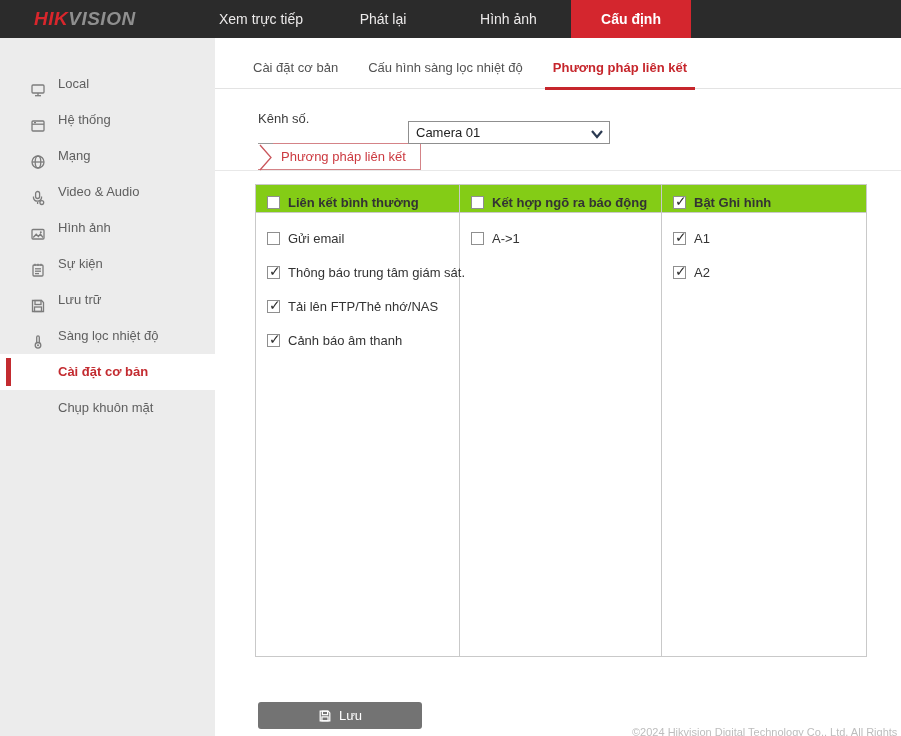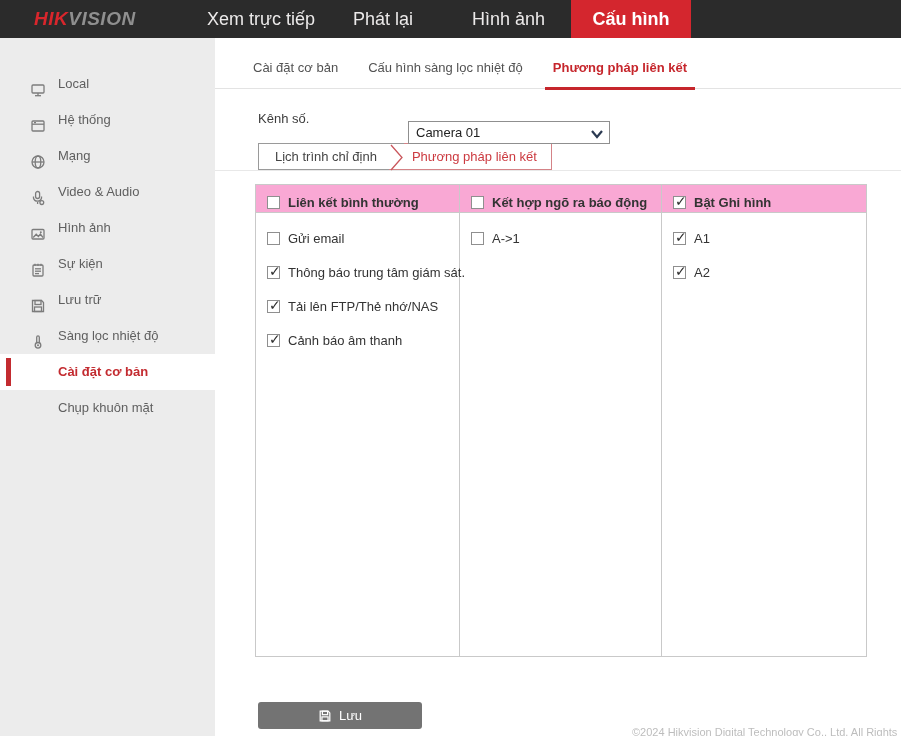--- a/index.html
+++ b/index.html
@@ -10,21 +10,21 @@
   }
 
   
   .topbar { position:absolute; top:0; left:0; width:901px; height:38px; background:#2b2b2b; }
   .logo { position:absolute; left:34px; top:0; height:38px; line-height:38px;
           font-style:italic; font-weight:bold; font-size:19px; letter-spacing:.5px; }
   .logo .hik { color:#d8262c;margin-top:25px; }
   .logo .vision { color:#8f8f8f;margin-top:48px; }
   .topnav { position:absolute; left:202px; top:0; height:38px; display:flex; }
   .topnav-item { height:38px; line-height:38px; text-align:center; color:#eceaea;
-                 font-size:18px; cursor:pointer; }
+                 font-size:14px; cursor:pointer; }
   .topnav-item.w1{width:118px}.topnav-item.w2{width:126px}.topnav-item.w3{width:125px}
   .topnav-item.active { width:120px; background:#d4262e; color:#fff; font-weight:bold; }
 
   
   .sidebar { position:absolute; top:38px; left:0; width:215px; height:698px;
              background:#ececec; padding-top:28px; }
   .side-item { position:relative; height:36px; line-height:36px; padding-left:58px;
                color:#5f5f5f; cursor:pointer; white-space:nowrap; }
   .side-item .ic { position:absolute; left:30px; top:10px; width:16px; height:16px; }
   .side-item.active { background:#fff; color:#c32b30; font-weight:bold; }
@@ -52,21 +52,21 @@
   .subtab-seg1 { border:1px solid #9a9a9a; border-right:none; background:#fff;
                  padding:0 12px 0 16px; color:#444; cursor:pointer; }
   .subtab-arrow { width:15px; height:27px; background:#fff; border-top:1px solid #9a9a9a;
                   border-bottom:1px solid #d48387; position:relative; }
   .subtab-arrow svg { position:absolute; left:1px; top:0; }
   .subtab-seg2 { border:1px solid #d48387; border-left:none; color:#cc3a40;
                  padding:0 14px 0 8px; cursor:pointer; }
 
   
   .tbl { margin:13px 0 0 40px; width:612px; border:1px solid #c9c9c9; }
-  .tbl-head { display:flex; height:28px; background:#f9a8d4; border-bottom:1px solid #c9c9c9; }
+  .tbl-head { display:flex; height:28px; background:#84cc16; border-bottom:1px solid #c9c9c9; }
   .th { display:flex; align-items:center; padding-left:11px; font-weight:bold; color:#2b2b2b; }
   .tbl-body { display:flex; height:443px; }
   .col { padding-top:8px; }
   .c1 { width:204px; border-right:1px solid #c9c9c9; }
   .c2 { width:202px; border-right:1px solid #c9c9c9; }
   .c3 { width:204px; }
   .cb-item { display:flex; align-items:center; height:34px; padding-left:11px;
              color:#333; cursor:pointer; white-space:nowrap; }
   .cb { width:13px; height:13px; border:1px solid #8f8f8f; background:#fff;
         position:relative; flex:none; margin-right:8px; }
@@ -85,21 +85,21 @@
 <body>
 
 <div class="topbar">
   <div class="logo">
     <span class="hik">HIK</span><span class="vision">VISION</span>
   </div>
   <div class="topnav">
     <div class="topnav-item w1">Xem trực tiếp</div>
     <div class="topnav-item w2">Phát lại</div>
     <div class="topnav-item w3">Hình ảnh</div>
-    <div class="topnav-item active">Cấu hình</div>
+    <div class="topnav-item active">Cấu định</div>
   </div>
 </div>
 
 <div class="sidebar">
   <div class="side-item">
     <span class="ic">
       <svg width="16" height="16" viewBox="0 0 16 16" fill="none" stroke="#7c7c7c" stroke-width="1.3">
         <rect x="2" y="3" width="12" height="8" rx="1"></rect>
           <line x1="8" y1="11" x2="8" y2="13.5"></line>
           <line x1="5" y1="13.7" x2="11" y2="13.7"></line>
@@ -205,21 +205,20 @@
       <span class="chev">
         <svg width="14" height="14" viewBox="0 0 14 14" fill="none" stroke="#2b3a52" stroke-width="2.2">
           <polyline points="2,4 7,10 12,4"></polyline>
         </svg>
       </span>
     </div>
   </div>
 
   <div class="subtab-strip">
     <div class="subtab">
-      <div class="subtab-seg1">Lịch trình chỉ định</div>
       <div class="subtab-arrow">
         <svg width="15" height="27" viewBox="0 0 15 27" fill="none" stroke="#c9565c" stroke-width="1.3">
           <polyline points="1,1 12,13.5 1,26"></polyline>
         </svg>
       </div>
       <div class="subtab-seg2">Phương pháp liên kết</div>
     </div>
   </div>
 
   <div class="tbl">

